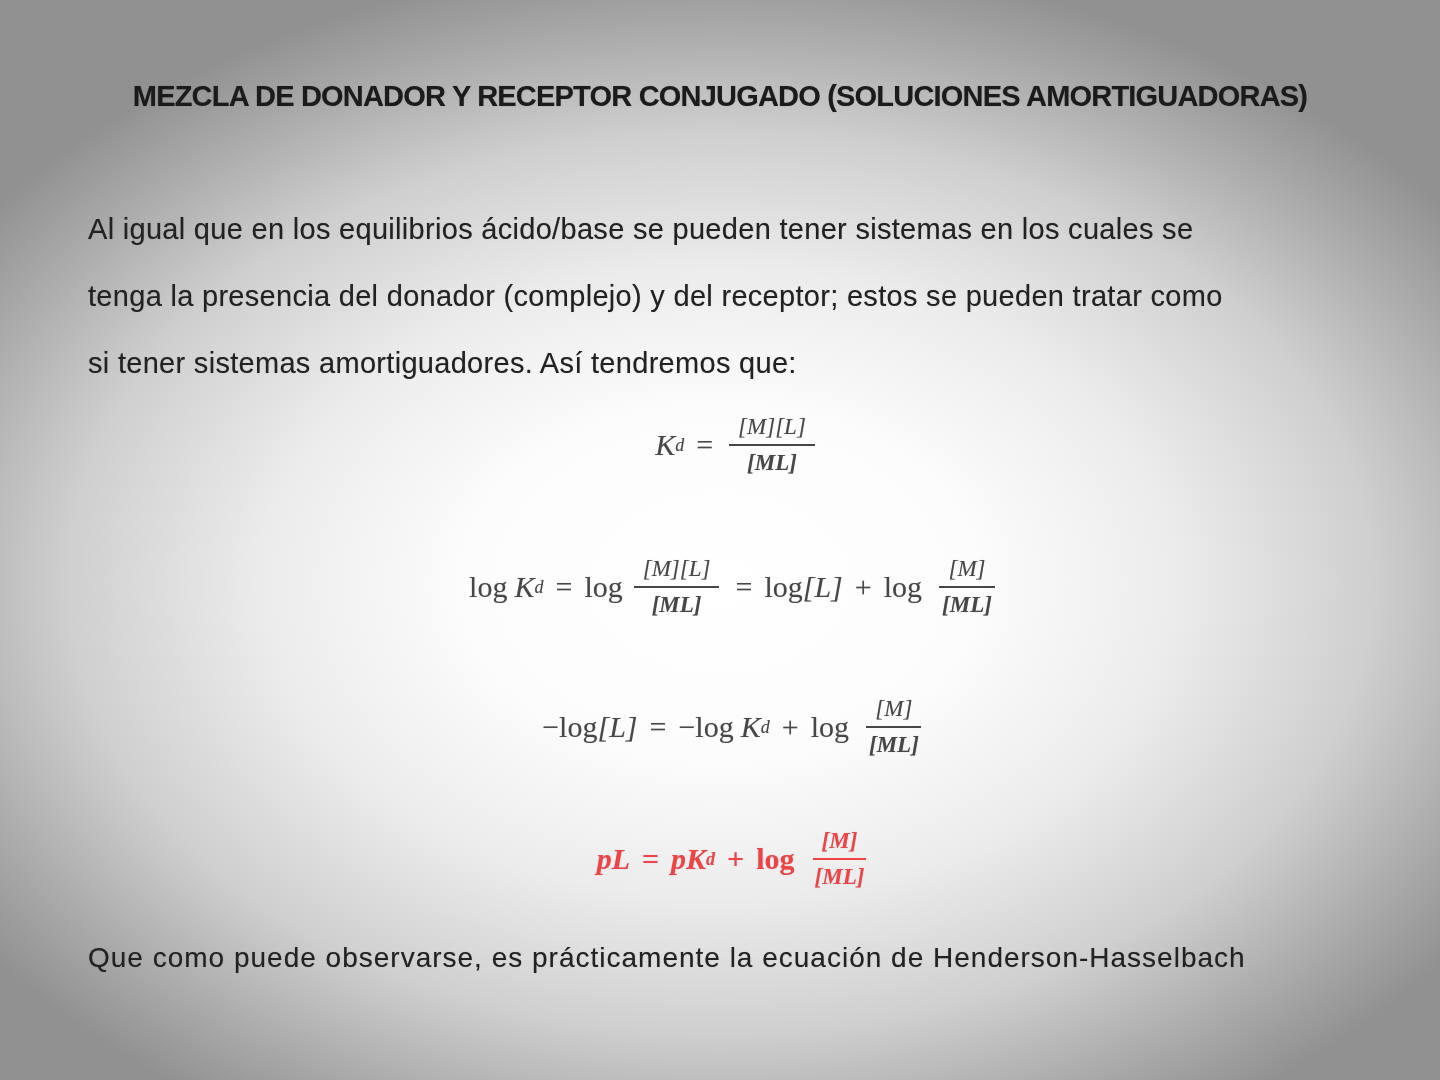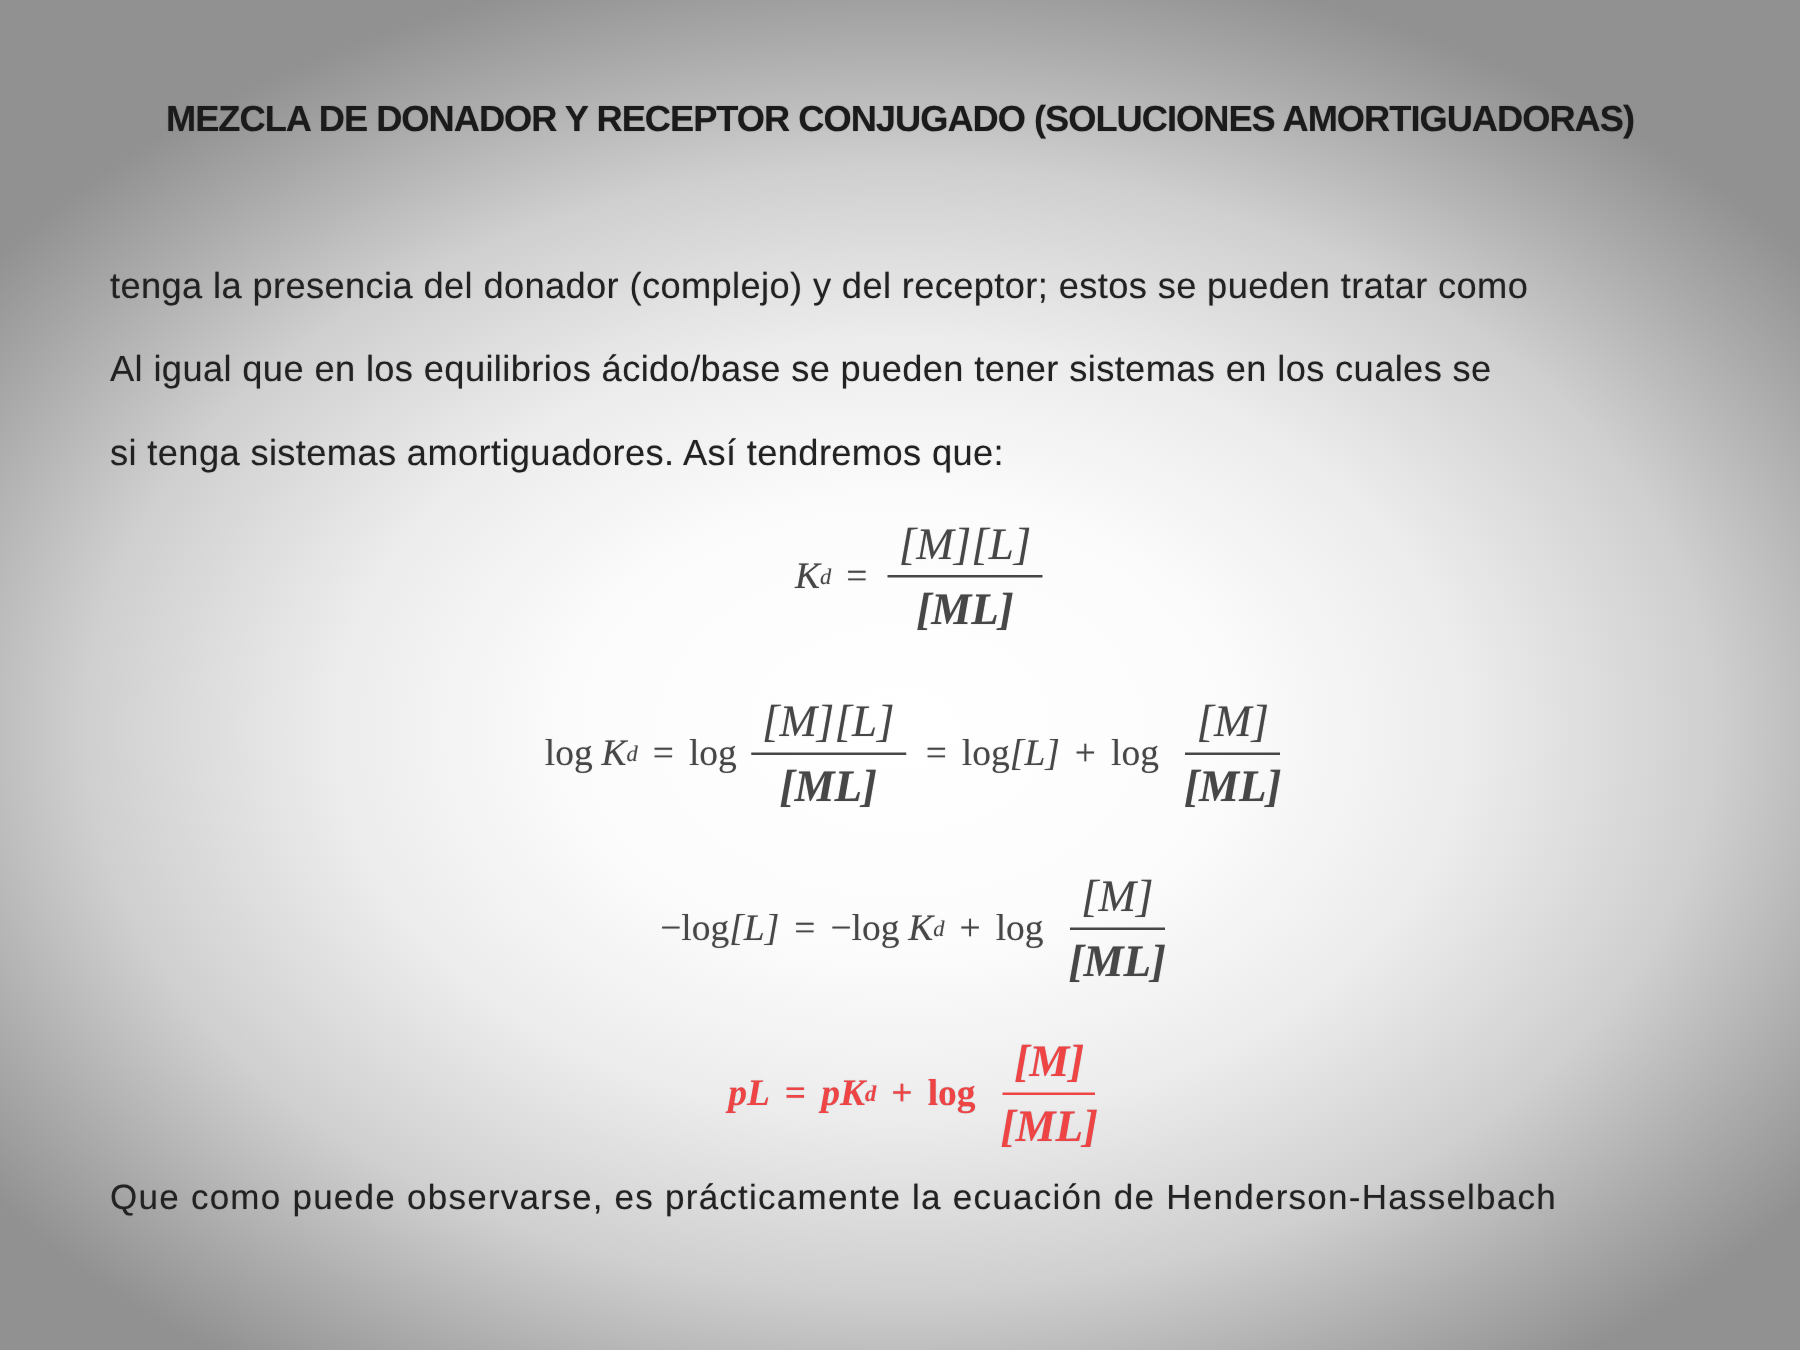--- a/index.html
+++ b/index.html
@@ -47,36 +47,36 @@
   .eq4{top:828px;color:#ef4444;font-weight:bold;text-shadow:0 0 1px rgba(70,104,156,.35);}
 
   .it{font-style:italic;}
   .rm{font-style:normal;}
   .op{margin:0 12px;}
   .fn{margin-right:7px;}
   sub{font-size:.6em;font-style:italic;line-height:0;}
 
   .frac{
     display:inline-flex;flex-direction:column;align-items:center;
-    margin:0 4px;font-size:36px;
+    margin:0 4px;font-size:23px;
   }
   .frac .num{padding:0 9px 4px;border-bottom:2px solid currentColor;}
   .frac .den{padding:4px 9px 0;font-weight:bold;}
 </style>
 </head>
 <body>
 
 <div class="slide">
 
   <h1 class="title">MEZCLA DE DONADOR Y RECEPTOR CONJUGADO (SOLUCIONES AMORTIGUADORAS)</h1>
 
   <div class="para">
+    <div class="pline">Al igual que en los equilibrios ácido/base se pueden tener sistemas en los cuales se</div>
     <div class="pline">tenga la presencia del donador (complejo) y del receptor; estos se pueden tratar como</div>
-    <div class="pline">Al igual que en los equilibrios ácido/base se pueden tener sistemas en los cuales se</div>
-    <div class="pline">si tenga sistemas amortiguadores. Así tendremos que:</div>
+    <div class="pline">si tener sistemas amortiguadores. Así tendremos que:</div>
   </div>
 
   <div class="eq eq1">
     <span class="it">K</span>
       <sub>d</sub>
     <span class="op rm">=</span>
     <span class="frac">
       <span class="num it">[M][L]</span>
       <span class="den it">[ML]</span>
     </span>

